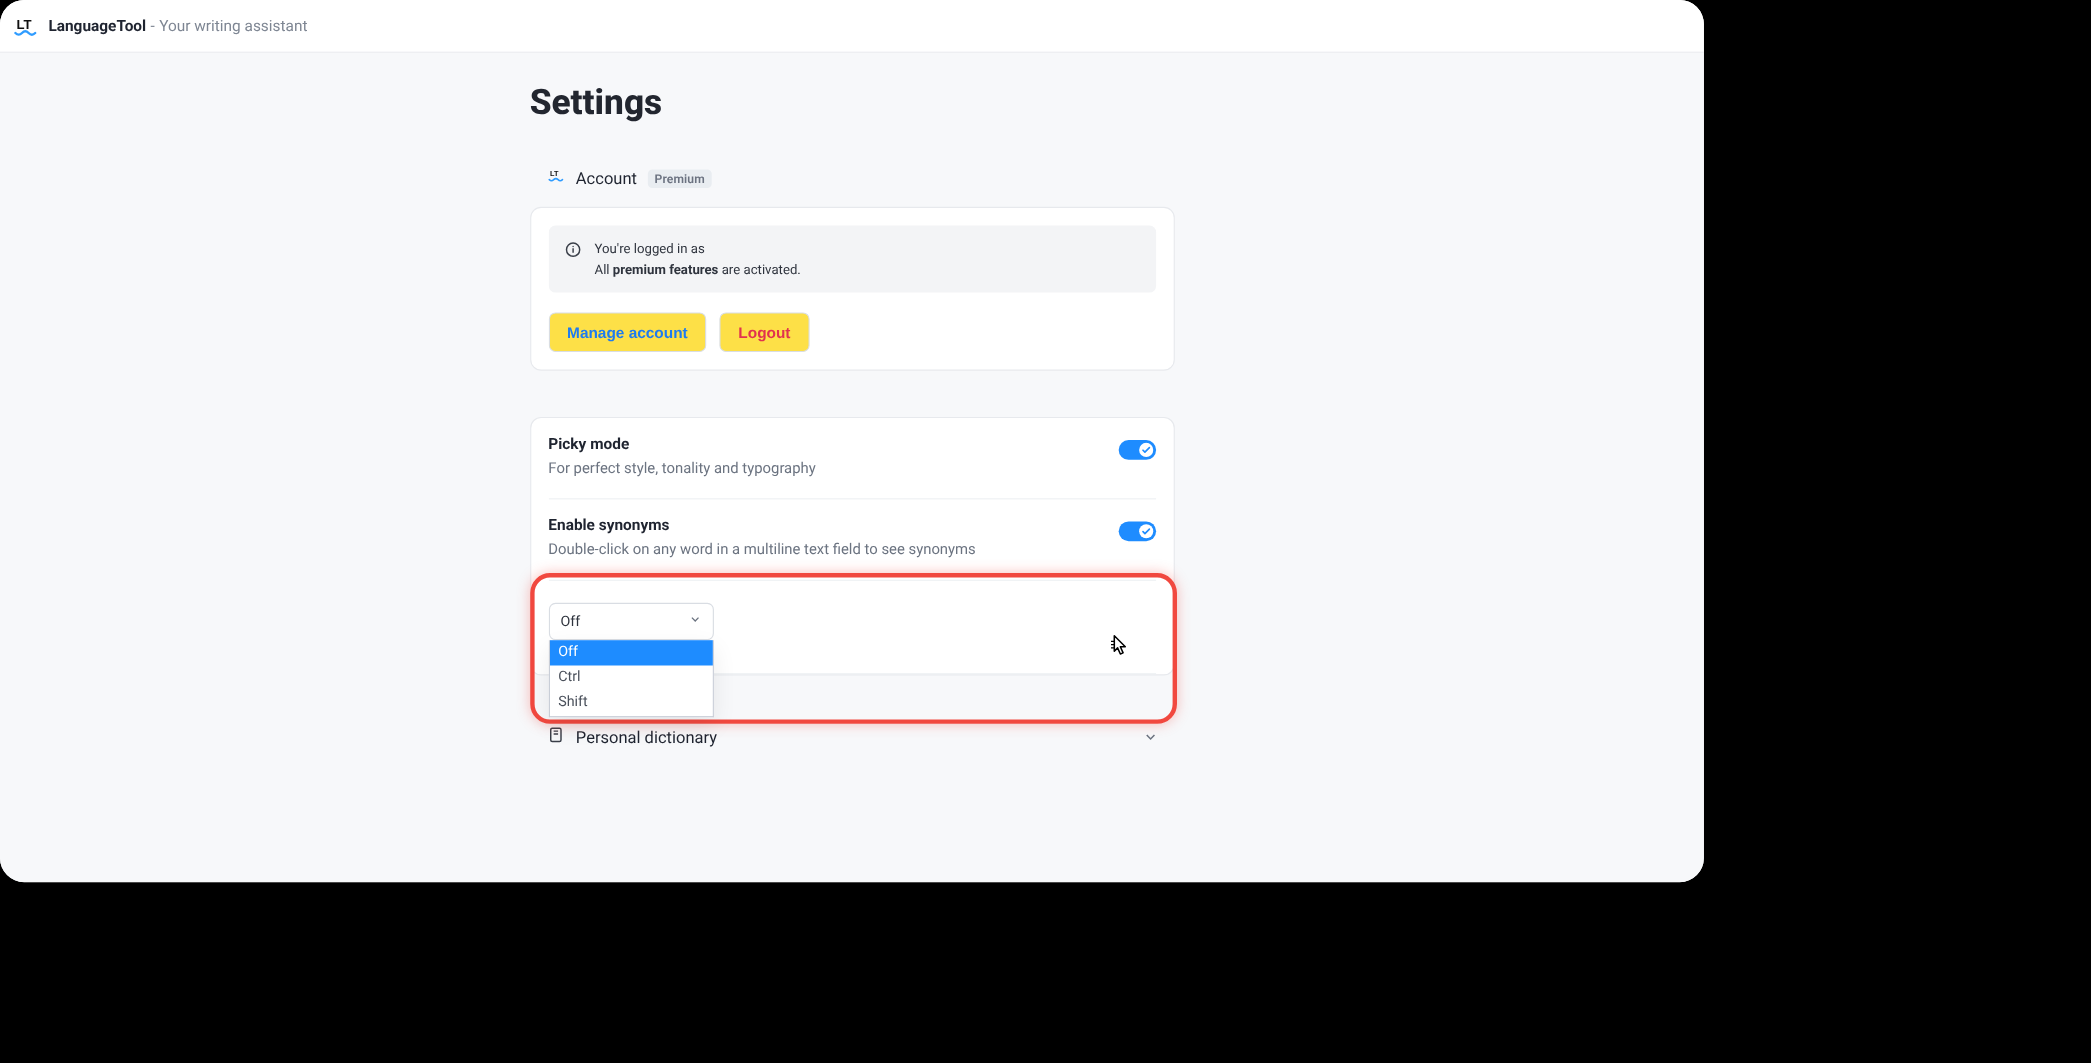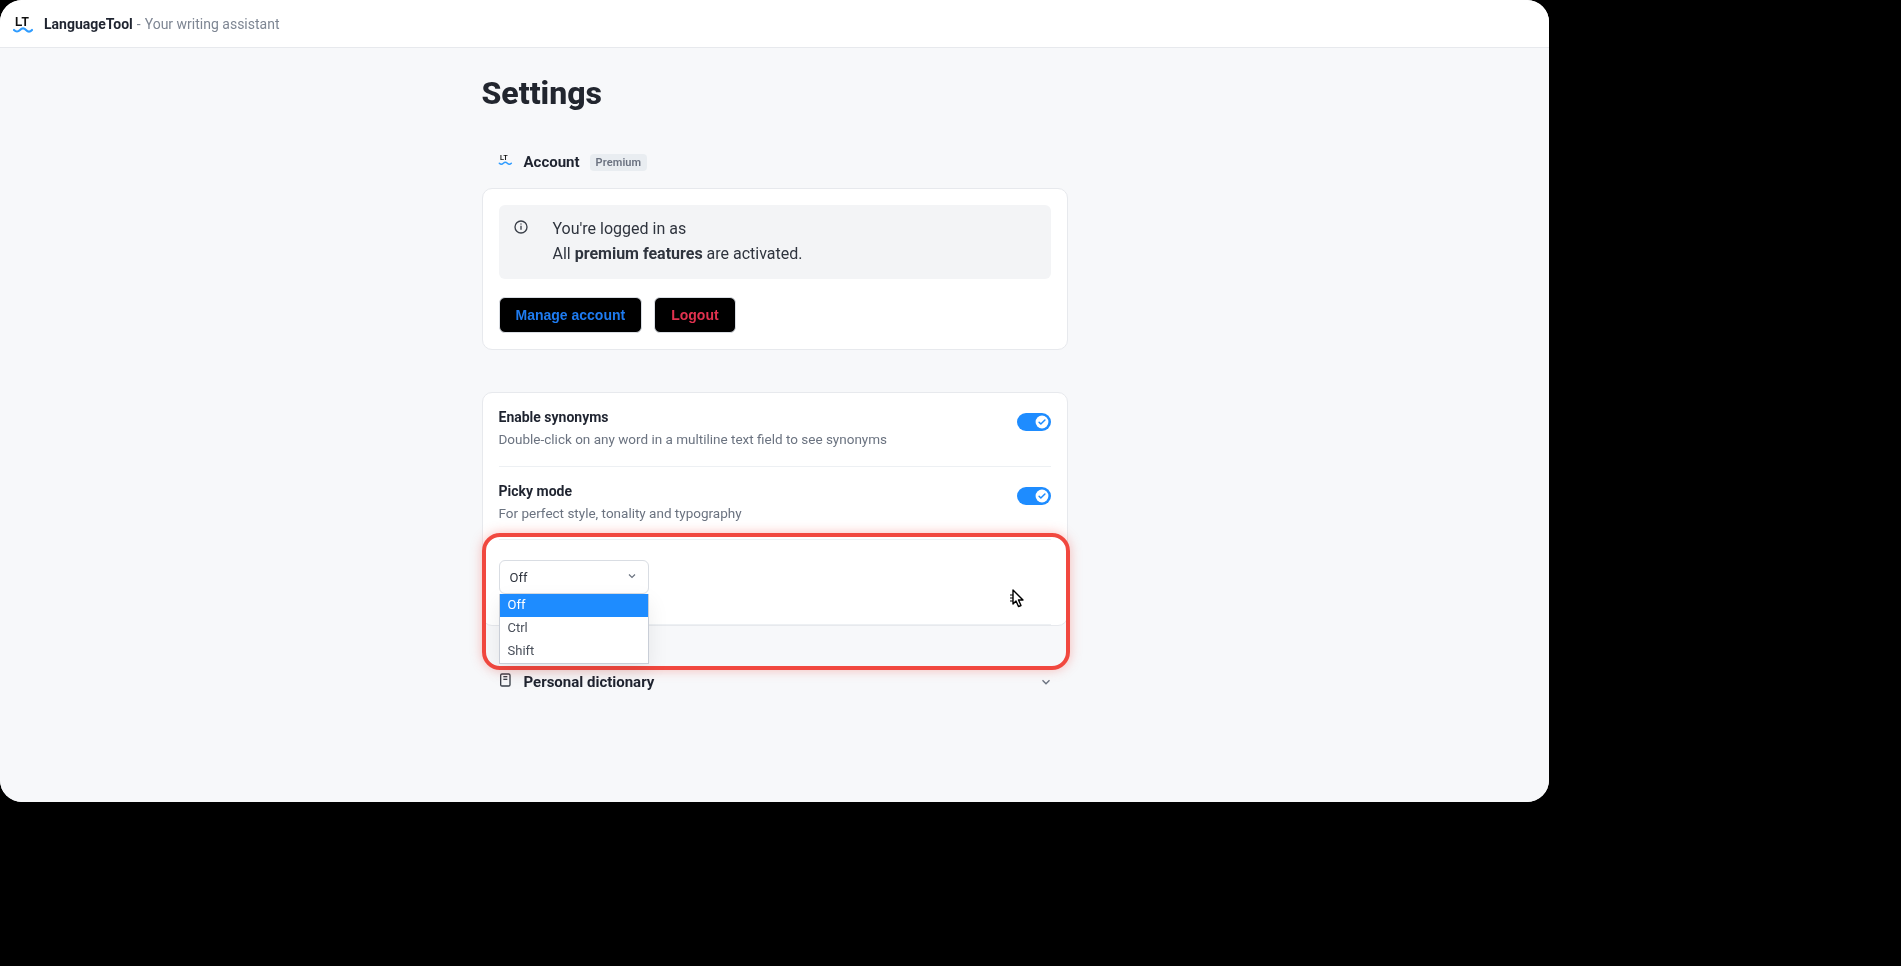--- a/index.html
+++ b/index.html
@@ -59,21 +59,21 @@
     .section-hdr{
       display:flex;align-items:center;gap:10px;
       margin:0 0 16px 16px;
     }
     .section-hdr.collapsed-hdr{
       margin-left:16px;
       margin-bottom:0;
       justify-content:space-between;
     }
     .section-hdr .label{
-      font-weight:700;color:#1f2430;font-size:15px;
+      font-weight:400;color:#1f2430;font-size:15px;
     }
     .section-hdr .left{display:flex;align-items:center;gap:10px}
     .section-hdr .chev{
       width:20px;height:20px;display:flex;align-items:center;justify-content:center;
       color:#6b7380;
     }
 
     .badge{
       background:#e9edf1;
       color:#6b7280;
@@ -90,37 +90,37 @@
       border-radius:10px;
       padding:16px;
       margin-bottom:42px;
       position:relative;
     }
     .info-box{
       background:#f3f4f6;
       border-radius:6px;
       padding:12px 14px;
       display:flex;
-      gap:24px;
+      gap:12px;
       color:#2f343e;
-      font-size:16px;
+      font-size:12px;
       margin-bottom:18px;
     }
     .info-box .info-icon{
       flex:0 0 16px;
       margin-top:2px;
       color:#3a3f49;
     }
     .info-lines{line-height:1.55}
     .info-lines b{font-weight:700}
 
     .btn{
       display:inline-flex;align-items:center;justify-content:center;
       height:36px;padding:0 16px;
-      background:#000000;border:1px solid #d9dde3;border-radius:6px;
+      background:#fde047;border:1px solid #d9dde3;border-radius:6px;
       font-weight:600;font-size:14px;cursor:pointer;
     }
     .btn.primary{color:#1e7bf0}
     .btn.danger{color:#e1324f}
     .btn-row{display:flex;gap:12px}
 
     
     .setting-row{
       display:flex;align-items:flex-start;justify-content:space-between;
       padding:16px 0;
@@ -245,39 +245,39 @@
         </div>
       </div>
 
 
       <div class="card" id="general-card" style="margin-bottom:30px;padding:0 16px;">
 
         <div class="hl-outline" id="hl" style="left: -1px; top: 140.844px; width: 588px; height: 136.844px;"></div>
 
         <div class="setting-row">
           <div class="st-left">
-            <div class="st-title">Enable synonyms</div>
-            <div class="st-desc">Double-click on any word in a multiline text field to see synonyms</div>
+            <div class="st-title">Picky mode</div>
+            <div class="st-desc">For perfect style, tonality and typography</div>
           </div>
           <div class="st-right">
             <div class="toggle">
               <div class="knob">
                 <svg width="14" height="14" viewBox="0 0 24 24">
                     <circle cx="12" cy="12" r="11" fill="#fff"></circle>
                     <path d="M7 12.5l3 3 7-7" stroke="#1e8cff" stroke-width="2.6" fill="none" stroke-linecap="round" stroke-linejoin="round"></path>
                   </svg>
               </div>
             </div>
           </div>
         </div>
 
         <div class="setting-row">
           <div class="st-left">
-            <div class="st-title">Picky mode</div>
-            <div class="st-desc">For perfect style, tonality and typography</div>
+            <div class="st-title">Enable synonyms</div>
+            <div class="st-desc">Double-click on any word in a multiline text field to see synonyms</div>
           </div>
           <div class="st-right">
             <div class="toggle">
               <div class="knob">
                 <svg width="14" height="14" viewBox="0 0 24 24">
                     <circle cx="12" cy="12" r="11" fill="#fff"></circle>
                     <path d="M7 12.5l3 3 7-7" stroke="#1e8cff" stroke-width="2.6" fill="none" stroke-linecap="round" stroke-linejoin="round"></path>
                   </svg>
               </div>
             </div>

